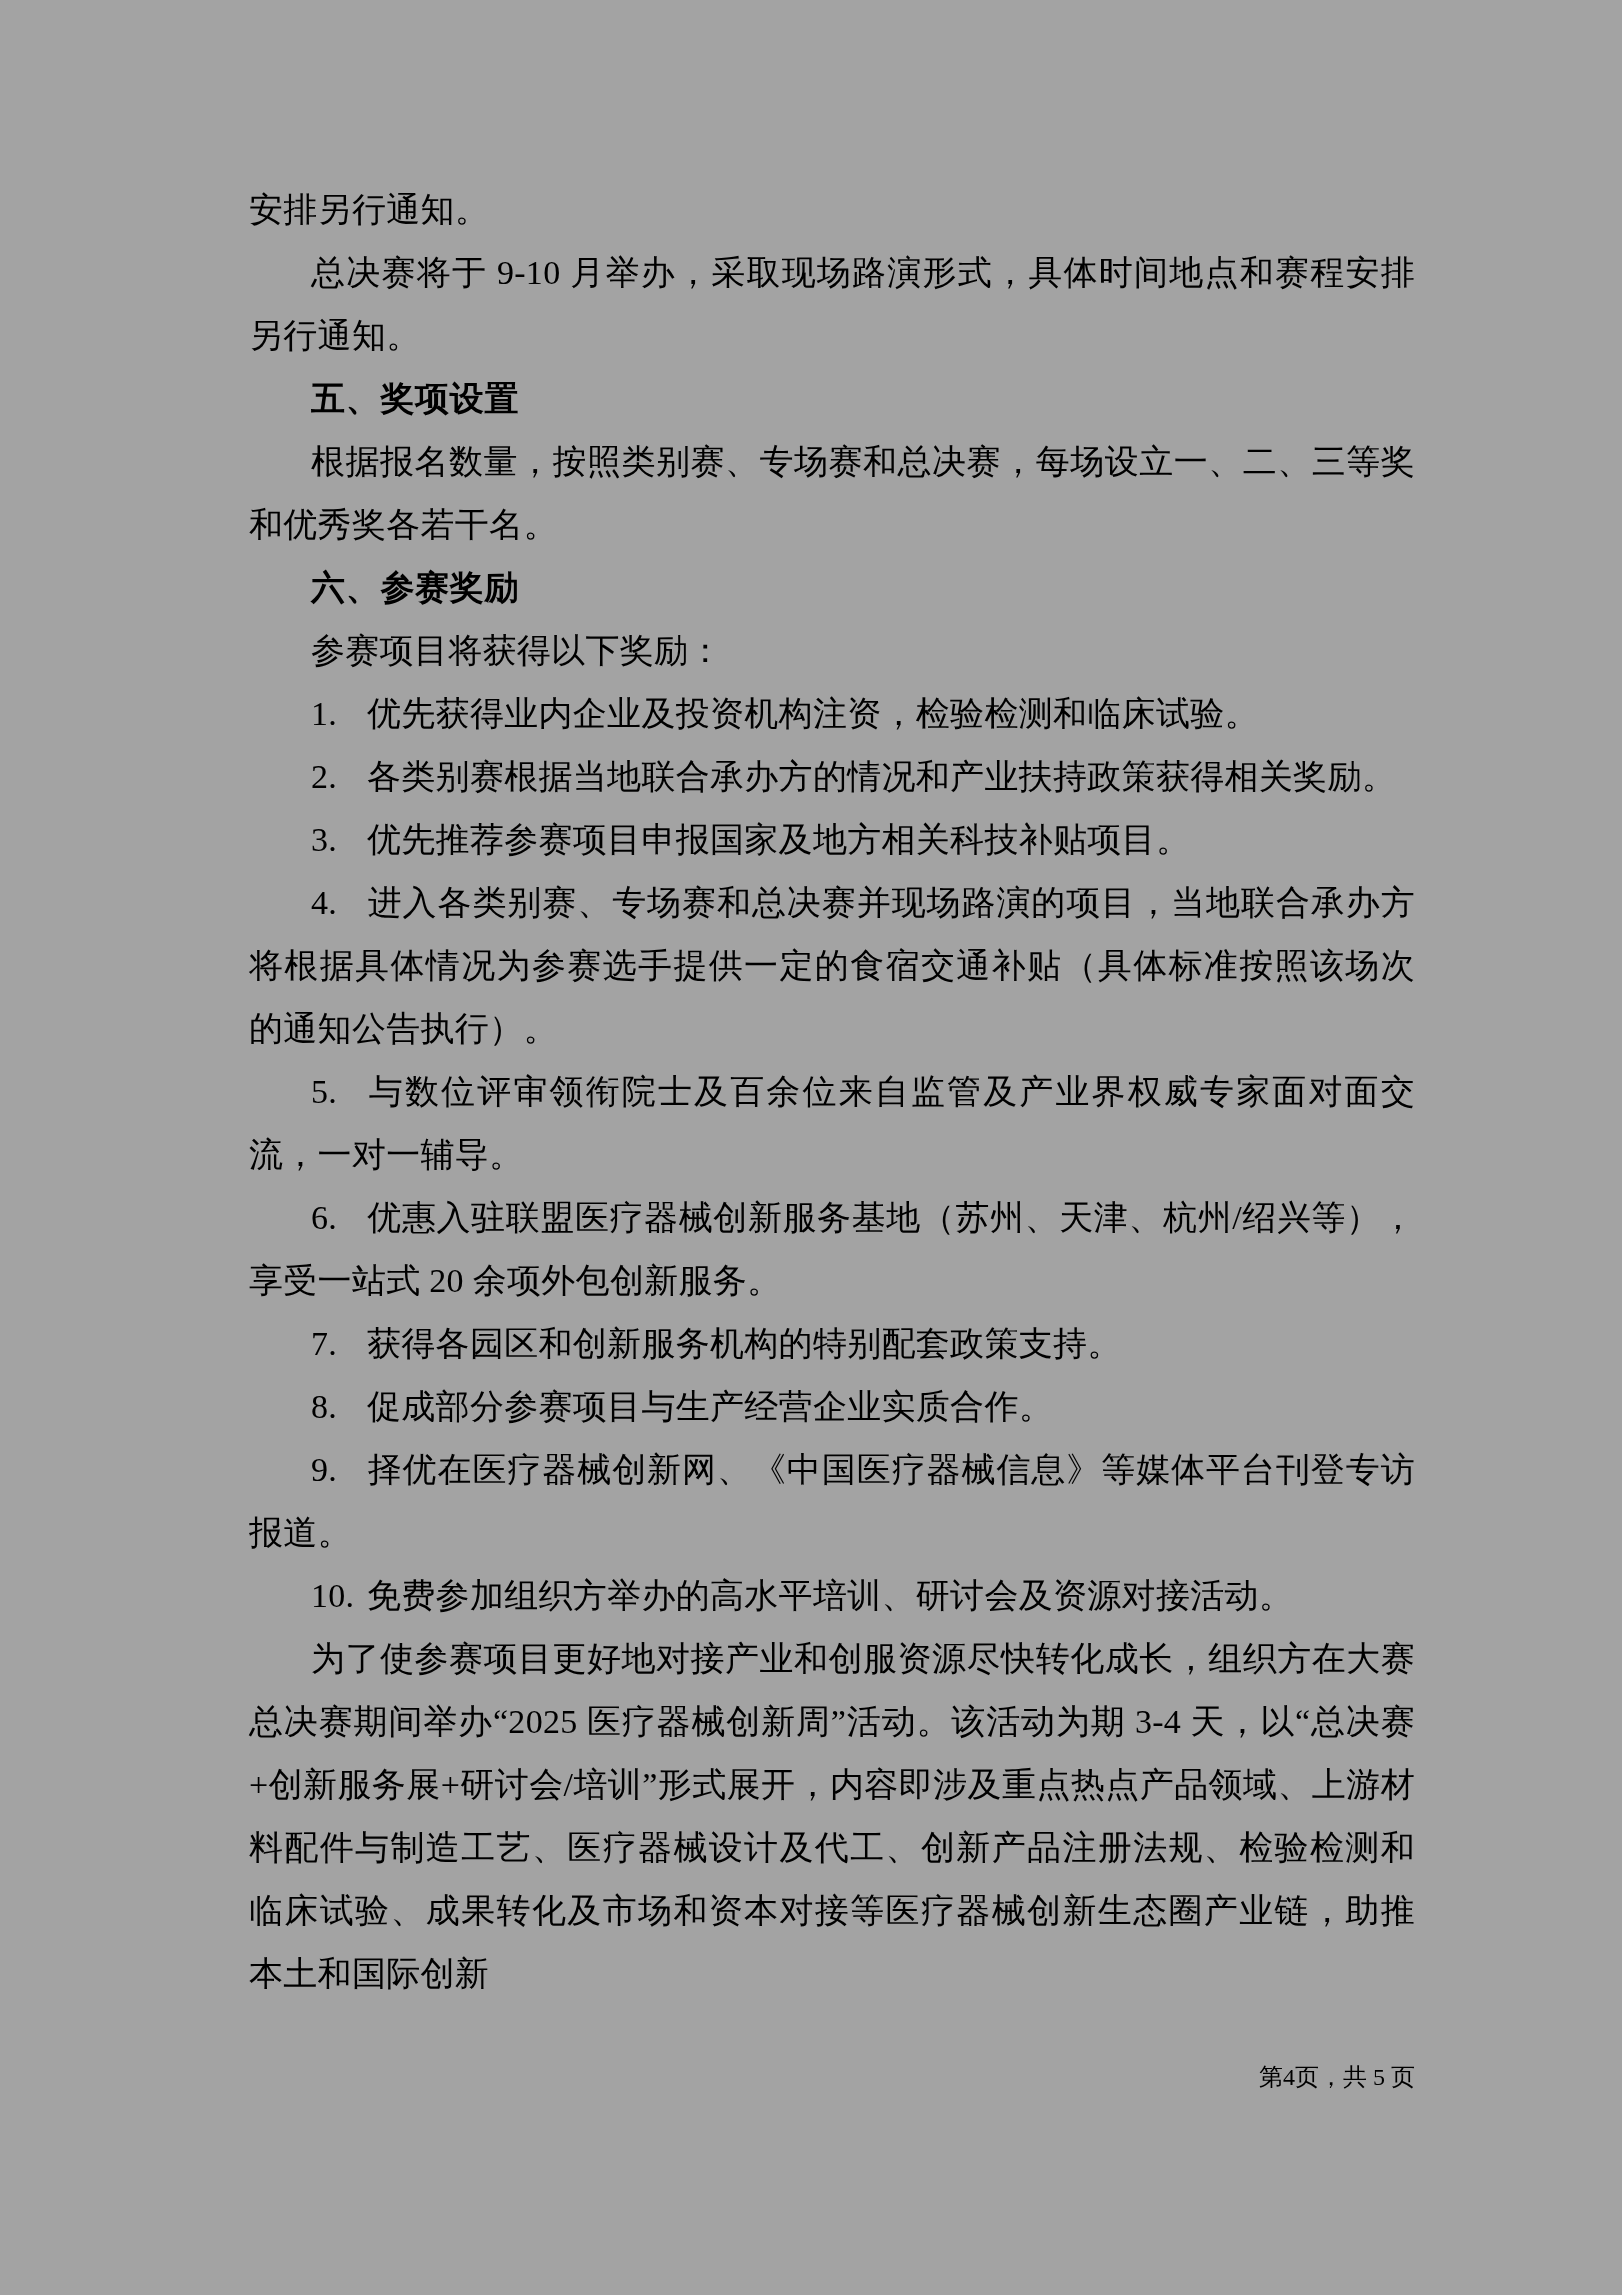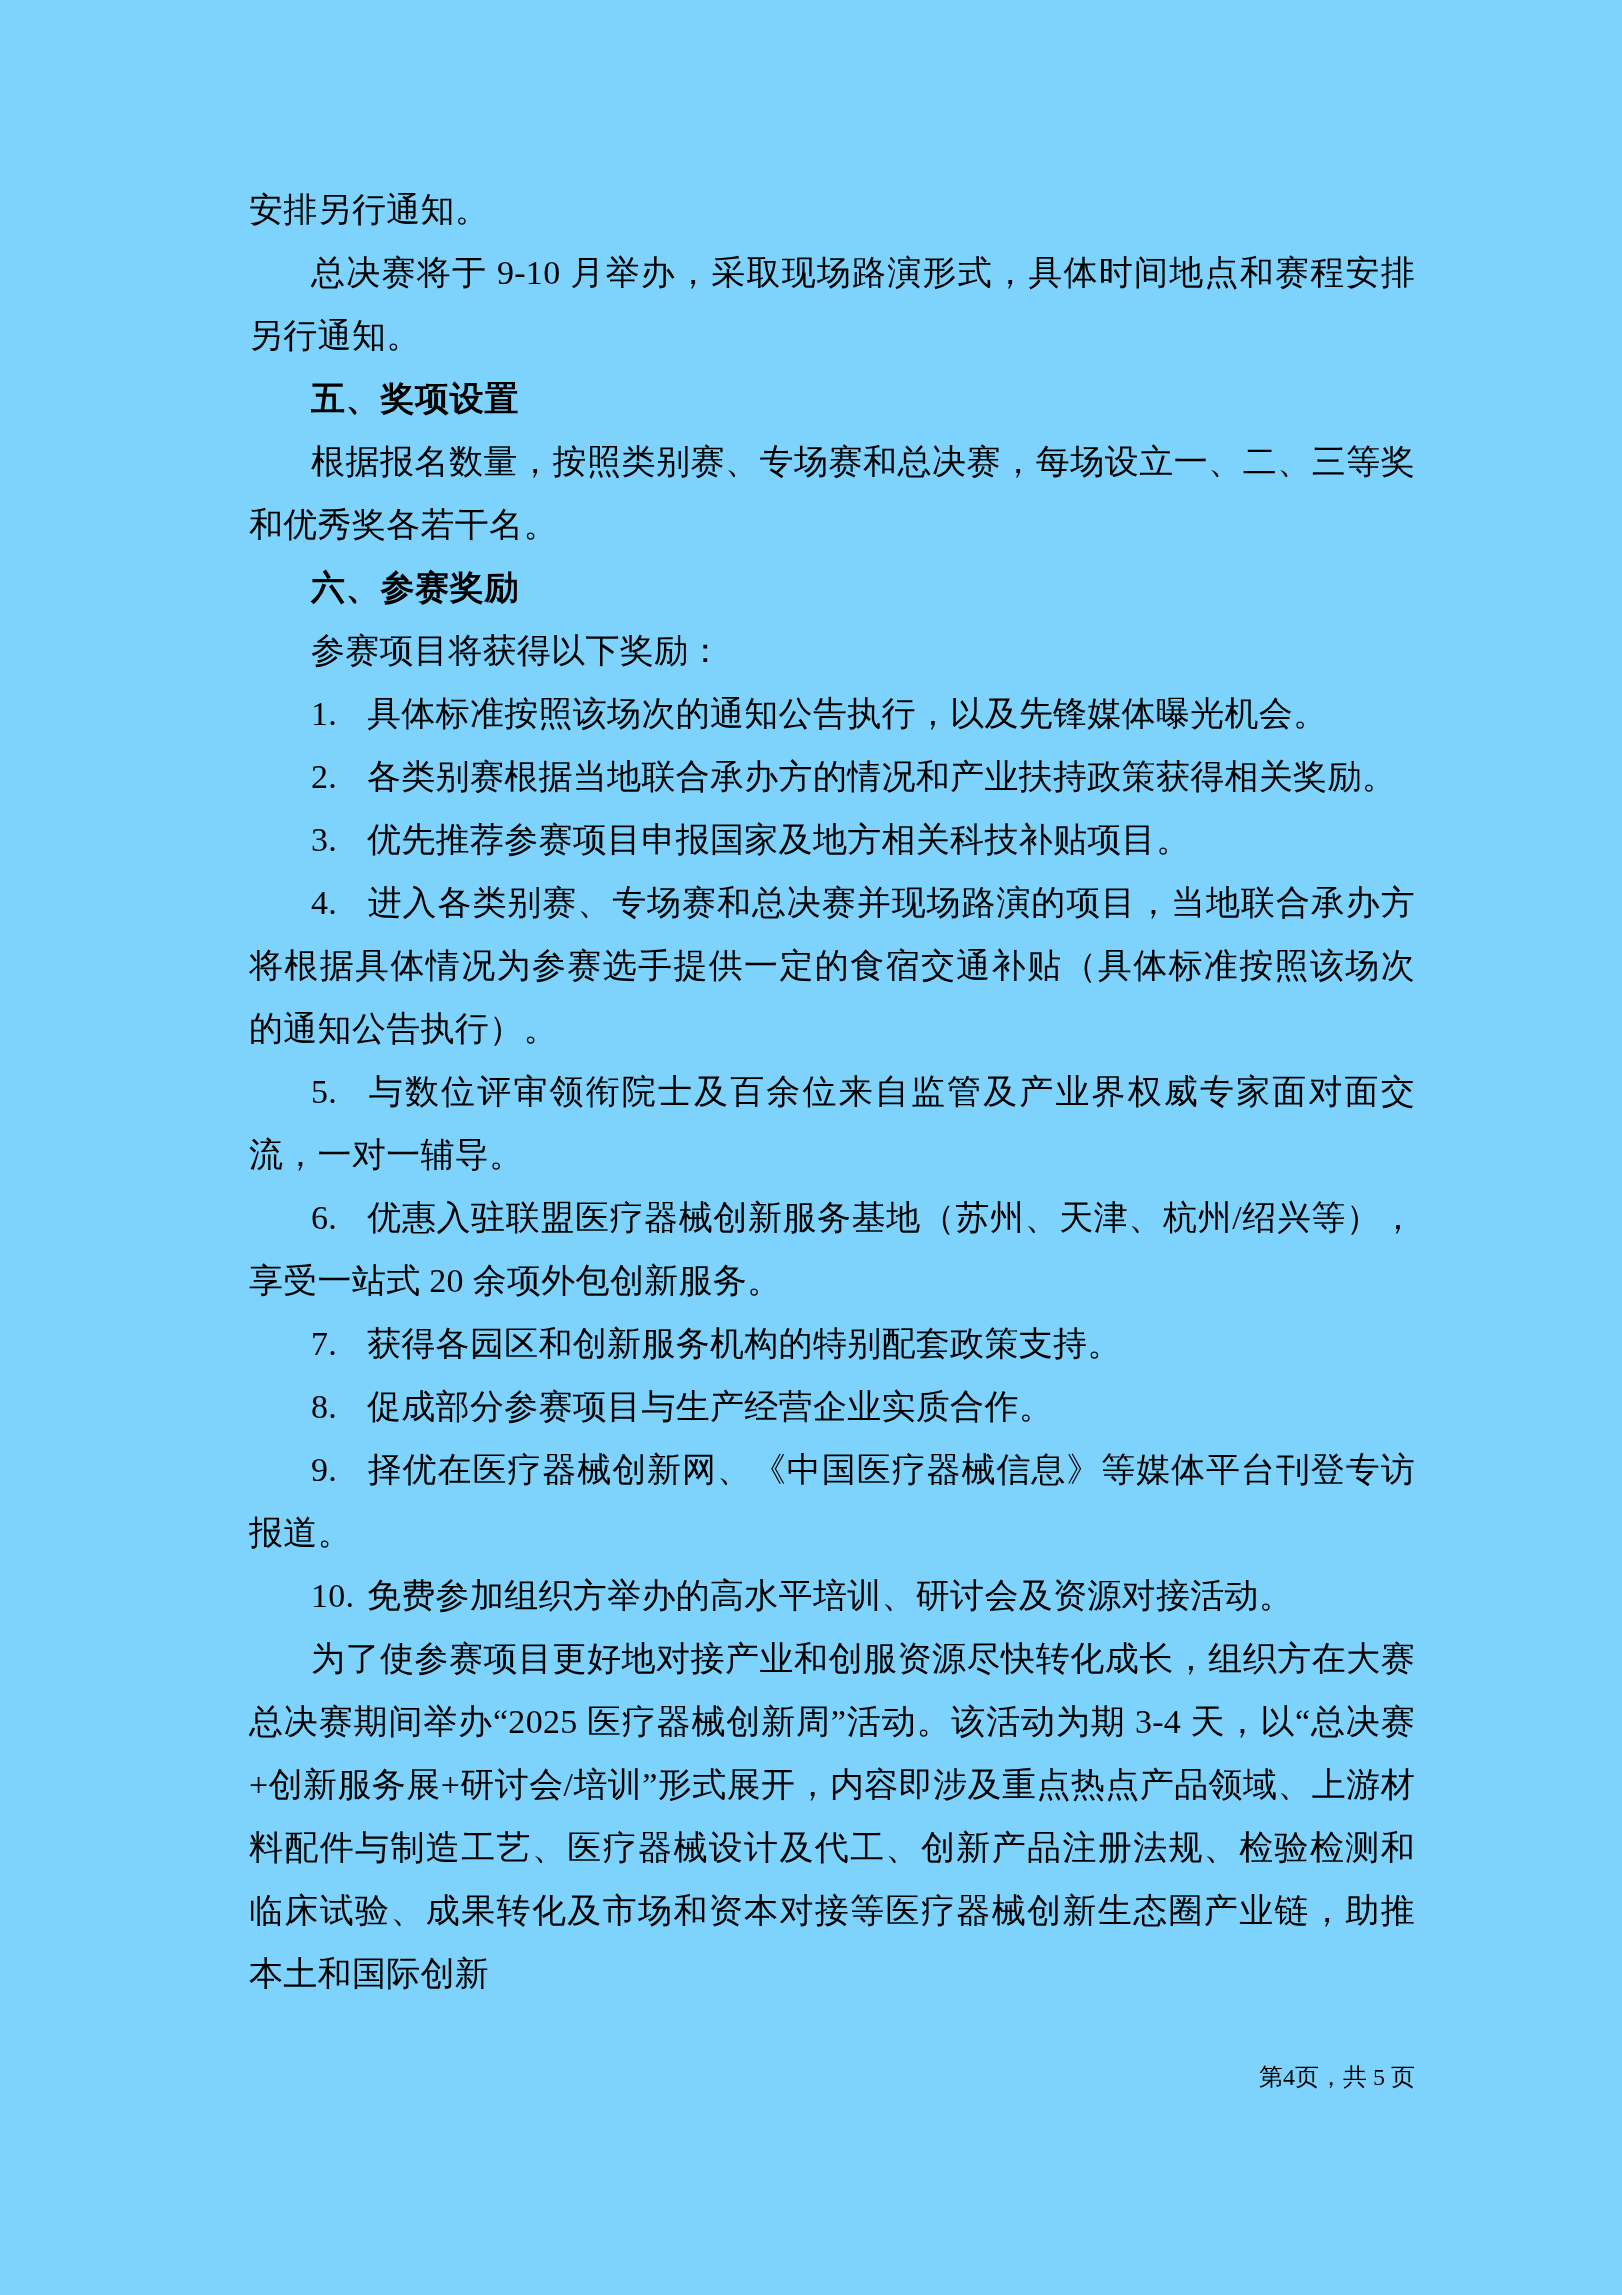--- a/index.html
+++ b/index.html
@@ -6,21 +6,21 @@
   html, body {
     margin: 0;
     padding: 0;
     background: #8a8a8a;
   }
   .page {
     position: relative;
     width: 1623px;
     height: 2295px;
     margin: 0 auto;
-    background: #7dd3fc;
+    background: #a3a3a3;
     color: #000000;
     font-family: "Liberation Serif", "DejaVu Serif", serif;
     overflow: hidden;
   }
   .content {
     position: absolute;
     left: 249px;
     top: 178px;
     width: 1166px;
     font-size: 34px;
@@ -71,21 +71,21 @@
     <p>总决赛将于 9-10 月举办，采取现场路演形式，具体时间地点和赛程安排另行通知。</p>
 
     <p class="heading">五、奖项设置</p>
 
     <p>根据报名数量，按照类别赛、专场赛和总决赛，每场设立一、二、三等奖和优秀奖各若干名。</p>
 
     <p class="heading">六、参赛奖励</p>
 
     <p>参赛项目将获得以下奖励：</p>
 
-    <p><span class="num">1.</span><span>具体标准按照该场次的通知公告执行，以及先锋媒体曝光机会。</span></p>
+    <p><span class="num">1.</span><span>优先获得业内企业及投资机构注资，检验检测和临床试验。</span></p>
 
     <p><span class="num">2.</span><span>各类别赛根据当地联合承办方的情况和产业扶持政策获得相关奖励。</span></p>
 
     <p><span class="num">3.</span><span>优先推荐参赛项目申报国家及地方相关科技补贴项目。</span></p>
 
     <p><span class="num">4.</span><span>进入各类别赛、专场赛和总决赛并现场路演的项目，当地联合承办方将根据具体情况为参赛选手提供一定的食宿交通补贴（具体标准按照该场次的通知公告执行）。</span></p>
 
     <p><span class="num">5.</span><span>与数位评审领衔院士及百余位来自监管及产业界权威专家面对面交流，一对一辅导。</span></p>
 
     <p><span class="num">6.</span><span>优惠入驻联盟医疗器械创新服务基地（苏州、天津、杭州/绍兴等），享受一站式 20 余项外包创新服务。</span></p>

